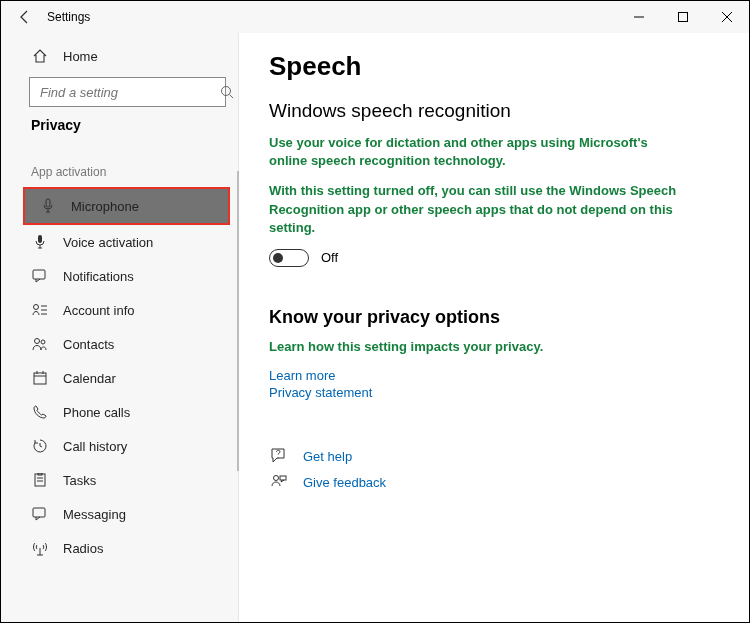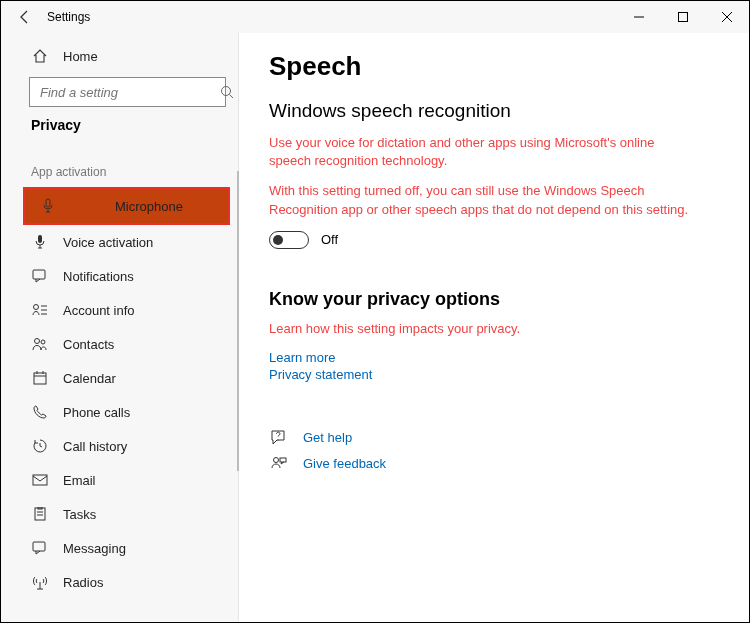--- a/index.html
+++ b/index.html
@@ -101,22 +101,21 @@
     padding: 22px 14px 8px 14px;
     font-size: 12px;
     color: #777;
   }
   .nav-list {
     flex: 1;
     overflow: hidden;
   }
   .nav-item { height: 34px; }
   .nav-item.highlighted {
-    background: #c2410c;
-    gap: 44px;
+    background: #737373;
   }
   .highlight-box {
     border: 2.5px solid #e63226;
     margin: 0 8px 0 6px;
   }
   .main {
     flex: 1;
     padding: 18px 30px 10px 30px;
     overflow: auto;
     position: relative;
@@ -132,23 +131,24 @@
     margin: 0 0 12px 0;
   }
   .main h3 {
     font-weight: 600;
     font-size: 18px;
     margin: 40px 0 10px 0;
   }
   .main p {
     margin: 0 0 12px 0;
     font-size: 13px;
-    color: #ef4444;
+    color: #15803d;
     max-width: 420px;
     line-height: 1.4;
+    font-weight: bold;
   }
   .subtle { color: #777; font-size: 12px; }
   .link {
     color: #0066b4;
     font-size: 13px;
     cursor: pointer;
     display: block;
     margin-bottom: 2px;
   }
   .toggle-row {
@@ -336,29 +336,20 @@
       <div class="nav-item">
         <span class="icon">
           <svg width="14" height="14" viewBox="0 0 14 14">
               <path d="M7 1a6 6 0 1 1-5 2.7M2 1v3h3" stroke="#333" stroke-width="1" fill="none"></path>
               <path d="M7 4v3l2 1" stroke="#333" stroke-width="1" fill="none"></path>
             </svg>
         </span>
         <span>Call history</span>
       </div>
 
-      <div class="nav-item">
-        <span class="icon">
-          <svg width="16" height="12" viewBox="0 0 16 12">
-              <rect x="1" y="1" width="14" height="10" stroke="#333" stroke-width="1" fill="none"></rect>
-              <path d="M1 2l7 5 7-5" stroke="#333" stroke-width="1" fill="none"></path>
-            </svg>
-        </span>
-        <span>Email</span>
-      </div>
 
       <div class="nav-item">
         <span class="icon">
           <svg width="14" height="14" viewBox="0 0 14 14">
               <rect x="2" y="1" width="10" height="12" stroke="#333" stroke-width="1" fill="none"></rect>
               <rect x="5" y="0" width="4" height="2" stroke="#333" stroke-width="1" fill="none"></rect>
               <line x1="4" y1="5" x2="10" y2="5" stroke="#333" stroke-width="1"></line>
               <line x1="4" y1="8" x2="10" y2="8" stroke="#333" stroke-width="1"></line>
             </svg>
         </span>

